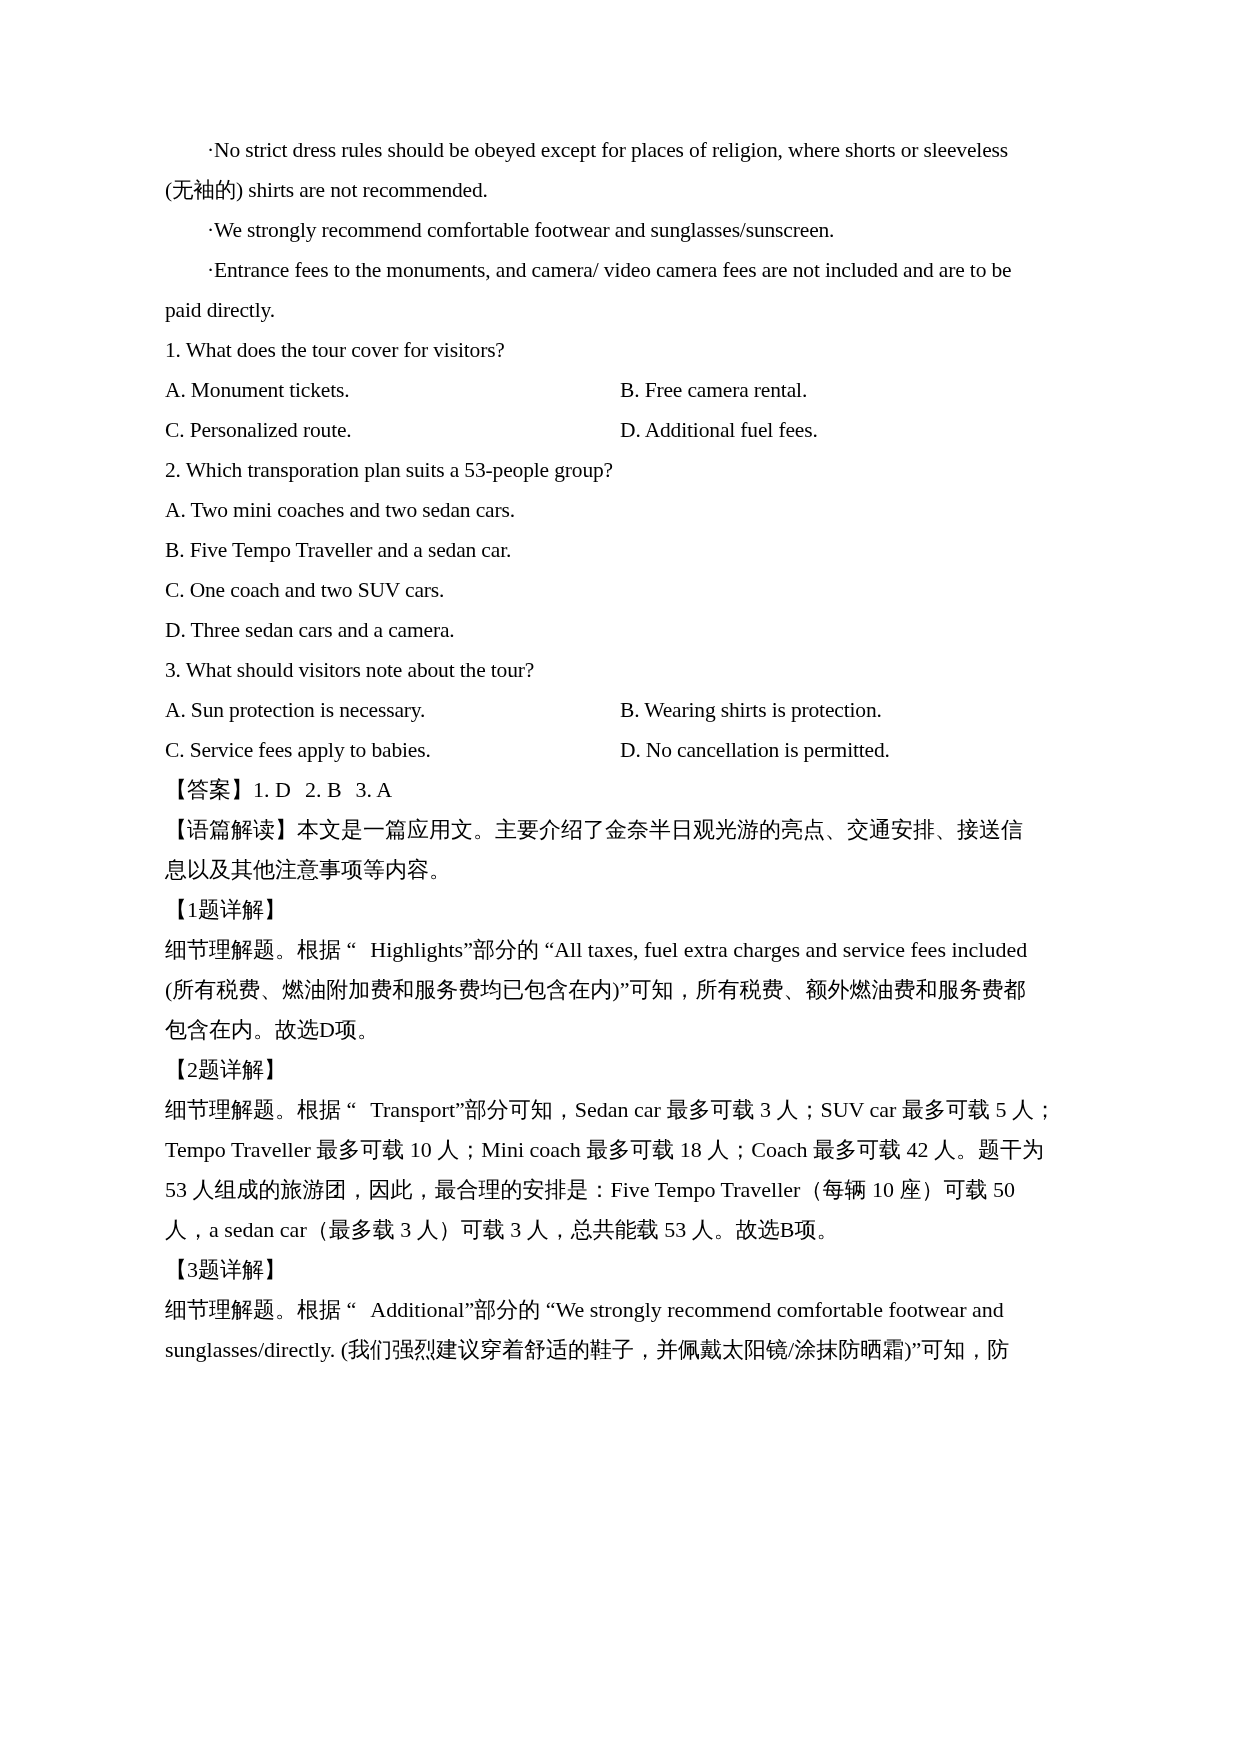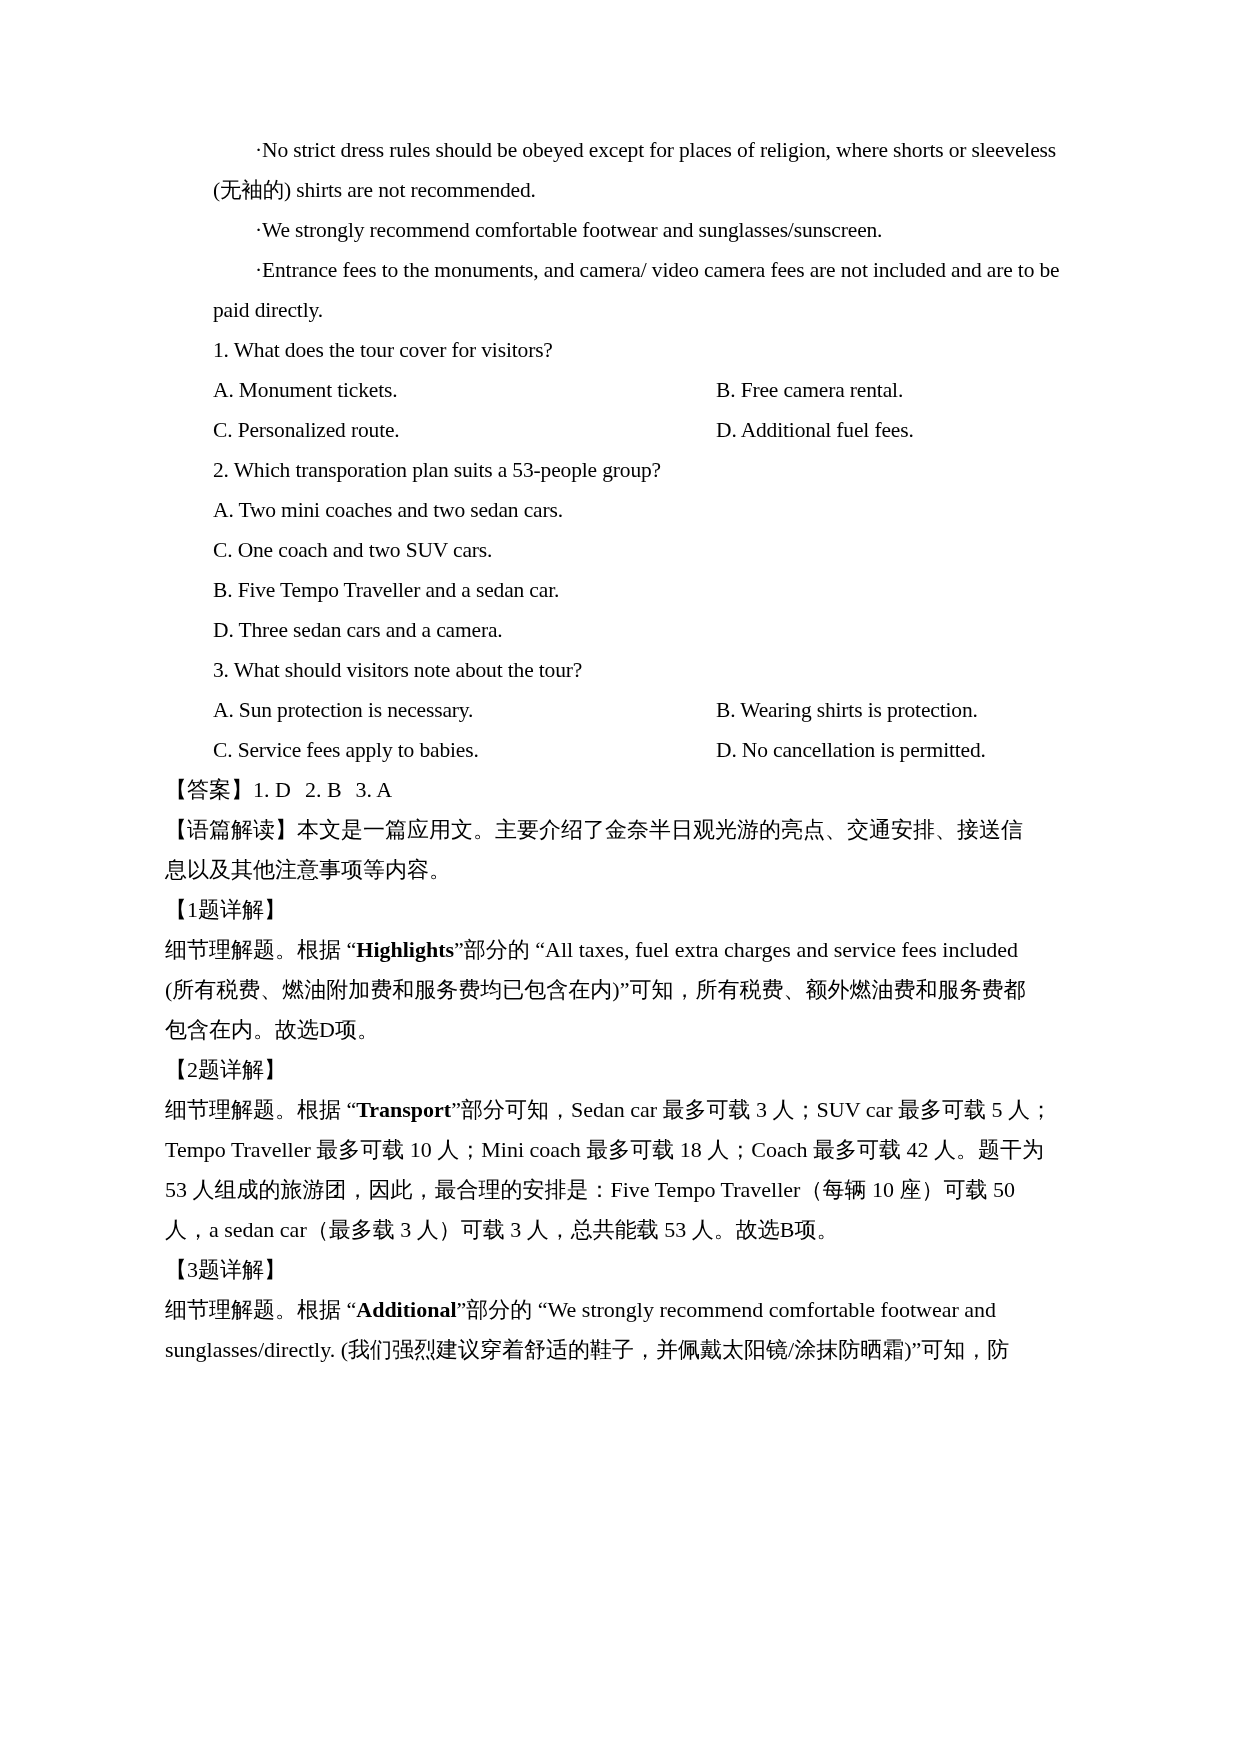--- a/index.html
+++ b/index.html
@@ -19,21 +19,20 @@
     width: 1240px;
     height: 1754px;
     box-sizing: border-box;
     padding: 130px 160px 0 165px;
   }
   .line {
     font-size: 21.5px;
     line-height: 40px;
     white-space: nowrap;
     letter-spacing: -0.15px;
-    margin-left: 48px;
   }
   .indent {
     padding-left: 42px;
   }
   .cn {
     font-size: 22px;
     line-height: 40px;
     white-space: nowrap;
   }
   .two-col {
@@ -41,21 +40,22 @@
     width: 100%;
   }
   .two-col .col-a {
     width: 455px;
     flex: 0 0 455px;
   }
   .two-col .col-b {
     flex: 1 1 auto;
   }
   .b {
-    font-weight: bold;
+    font-weight: normal;
+    margin-left: 14px;
   }
   .ans-sp { display: inline-block; width: 14px; }
 </style>
 </head>
 <body>
 
 <div class="page">
 
   <div>
     <div class="line indent">·No strict dress rules should be obeyed except for places of religion, where shorts or sleeveless</div>
@@ -79,22 +79,22 @@
     </div>
     <div class="two-col">
       <div class="line col-a">C. Personalized route.</div>
       <div class="line col-b">D. Additional fuel fees.</div>
     </div>
   </div>
 
   <div>
     <div class="line">2. Which transporation plan suits a 53-people group?</div>
     <div class="line">A. Two mini coaches and two sedan cars.</div>
+    <div class="line">B. Five Tempo Traveller and a sedan car.</div>
     <div class="line">C. One coach and two SUV cars.</div>
-    <div class="line">B. Five Tempo Traveller and a sedan car.</div>
     <div class="line">D. Three sedan cars and a camera.</div>
   </div>
 
   <div>
     <div class="line">3. What should visitors note about the tour?</div>
     <div class="two-col">
       <div class="line col-a">A. Sun protection is necessary.</div>
       <div class="line col-b">B. Wearing shirts is protection.</div>
     </div>
     <div class="two-col">

